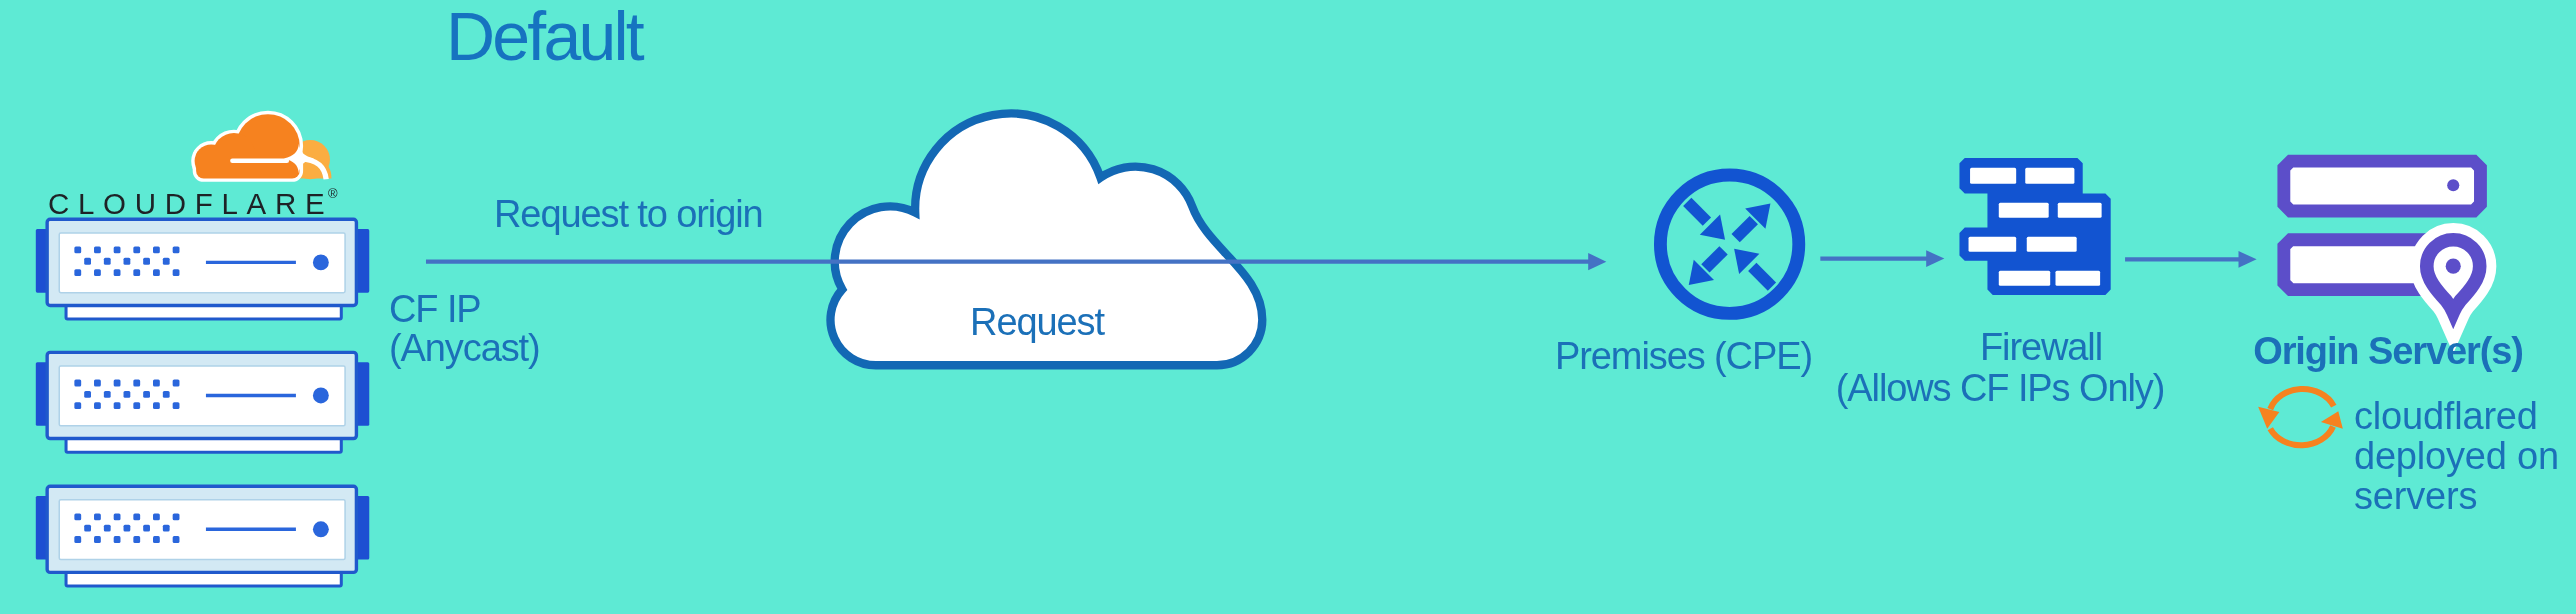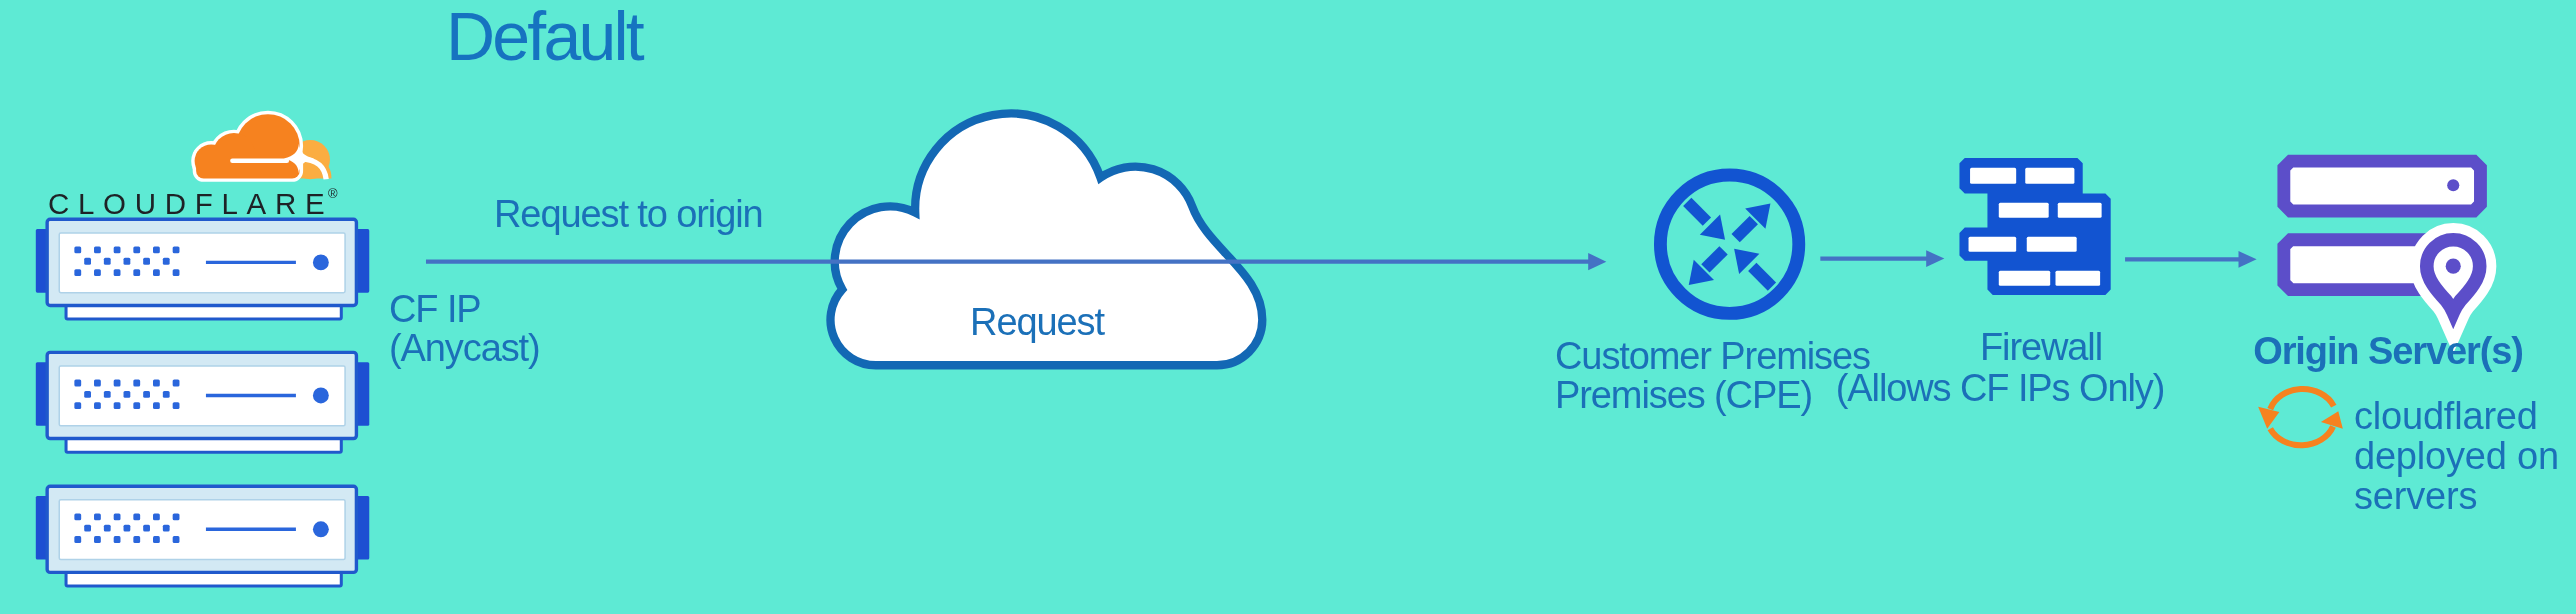--- a/index.html
+++ b/index.html
@@ -245,21 +245,20 @@
   <div class="label" style="left:466px; top:195px;margin-left:28px;">Request to origin</div>
 
   <div class="label" style="left:389px; top:290px;">
     <div>CF IP</div>
     <div>(Anycast)</div>
   </div>
 
   <div class="label centered" style="left:1037px; top:303px;">Request</div>
 
   <div class="label" style="left:1555px; top:337px;">
-    <div>Customer Premises</div>
     <div>Premises (CPE)</div>
   </div>
 
   <div class="label centered" style="left:2041px; top:328px;">Firewall</div>
   <div class="label centered" style="left:2000px; top:369px;">(Allows CF IPs Only)</div>
 
   <div class="label centered" style="left:2388px; top:332px;font-weight:bold;">Origin Server(s)</div>
 
   <div class="label" style="left:2354px; top:396px; line-height:40px; letter-spacing:-0.2px;">
     <div>cloudflared</div>

